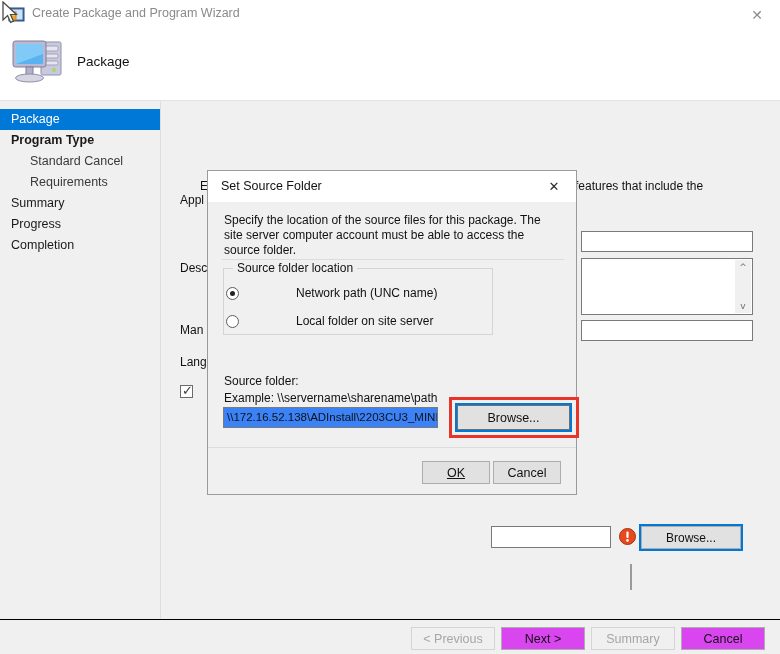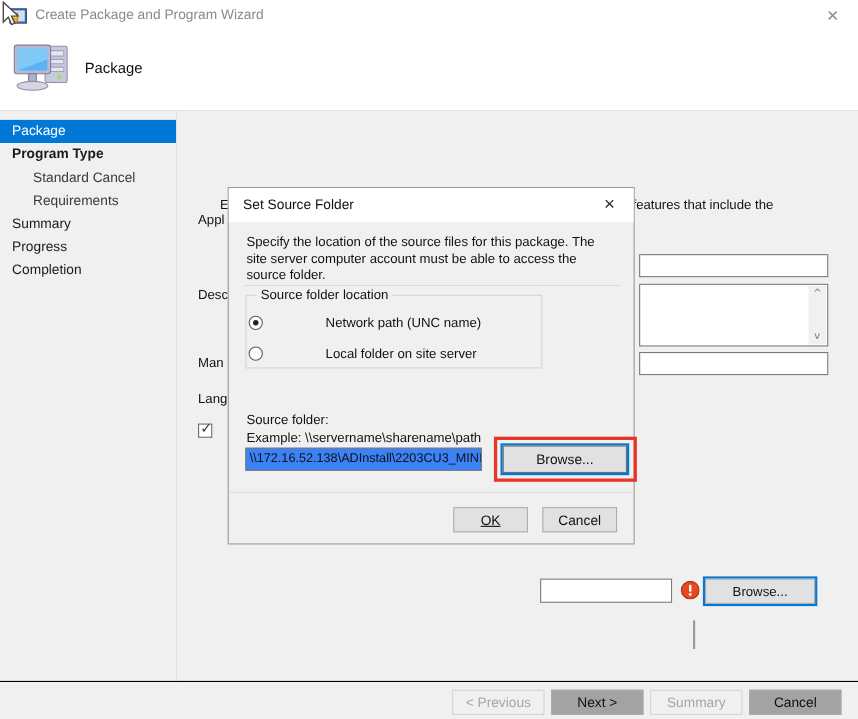--- a/index.html
+++ b/index.html
@@ -202,21 +202,21 @@
     position: absolute;
     left: 0; top: 619px;
     width: 780px; height: 35px;
     background: #f0f0f0;
     border-top: 1px solid #000000;
   }
   .wbtn {
     position: absolute;
     top: 7px;
     width: 84px; height: 23px;
-    background: #a3a3a3;
+    background: #d946ef;
     border: 1px solid #adadad;
     box-sizing: border-box;
     font-size: 12.5px;
     display: flex; align-items: center; justify-content: center;
     color: #111111;
   }
   .wbtn.disabled {
     color: #a6a6a6;
     background: #f0f0f0;
     border-color: #d4d4d4;
@@ -496,21 +496,21 @@
 
     <div class="mlabel" style="left:16px; top:203px;">Source folder:</div>
     <div class="mlabel" style="left:16px; top:220px;">Example: \\servername\sharename\path</div>
 
     <div class="path-input" placeholder="">\\172.16.52.138\ADInstall\2203CU3_MINI</div>
 
     <div class="red-highlight"></div>
     <div class="modal-browse">Browse...</div>
 
     <div class="modal-footer-sep"></div>
-    <div class="mbtn" style="left:204px;text-decoration:underline;">OK</div>
+    <div class="mbtn" style="left:214px;text-decoration:underline;">OK</div>
     <div class="mbtn" style="left:285px;">Cancel</div>
   </div>
 
   <div class="footer">
     <div class="wbtn disabled" style="left:411px;">&lt; Previous</div>
     <div class="wbtn" style="left:501px;">Next &gt;</div>
     <div class="wbtn disabled" style="left:591px;">Summary</div>
     <div class="wbtn" style="left:681px;">Cancel</div>
   </div>
 

